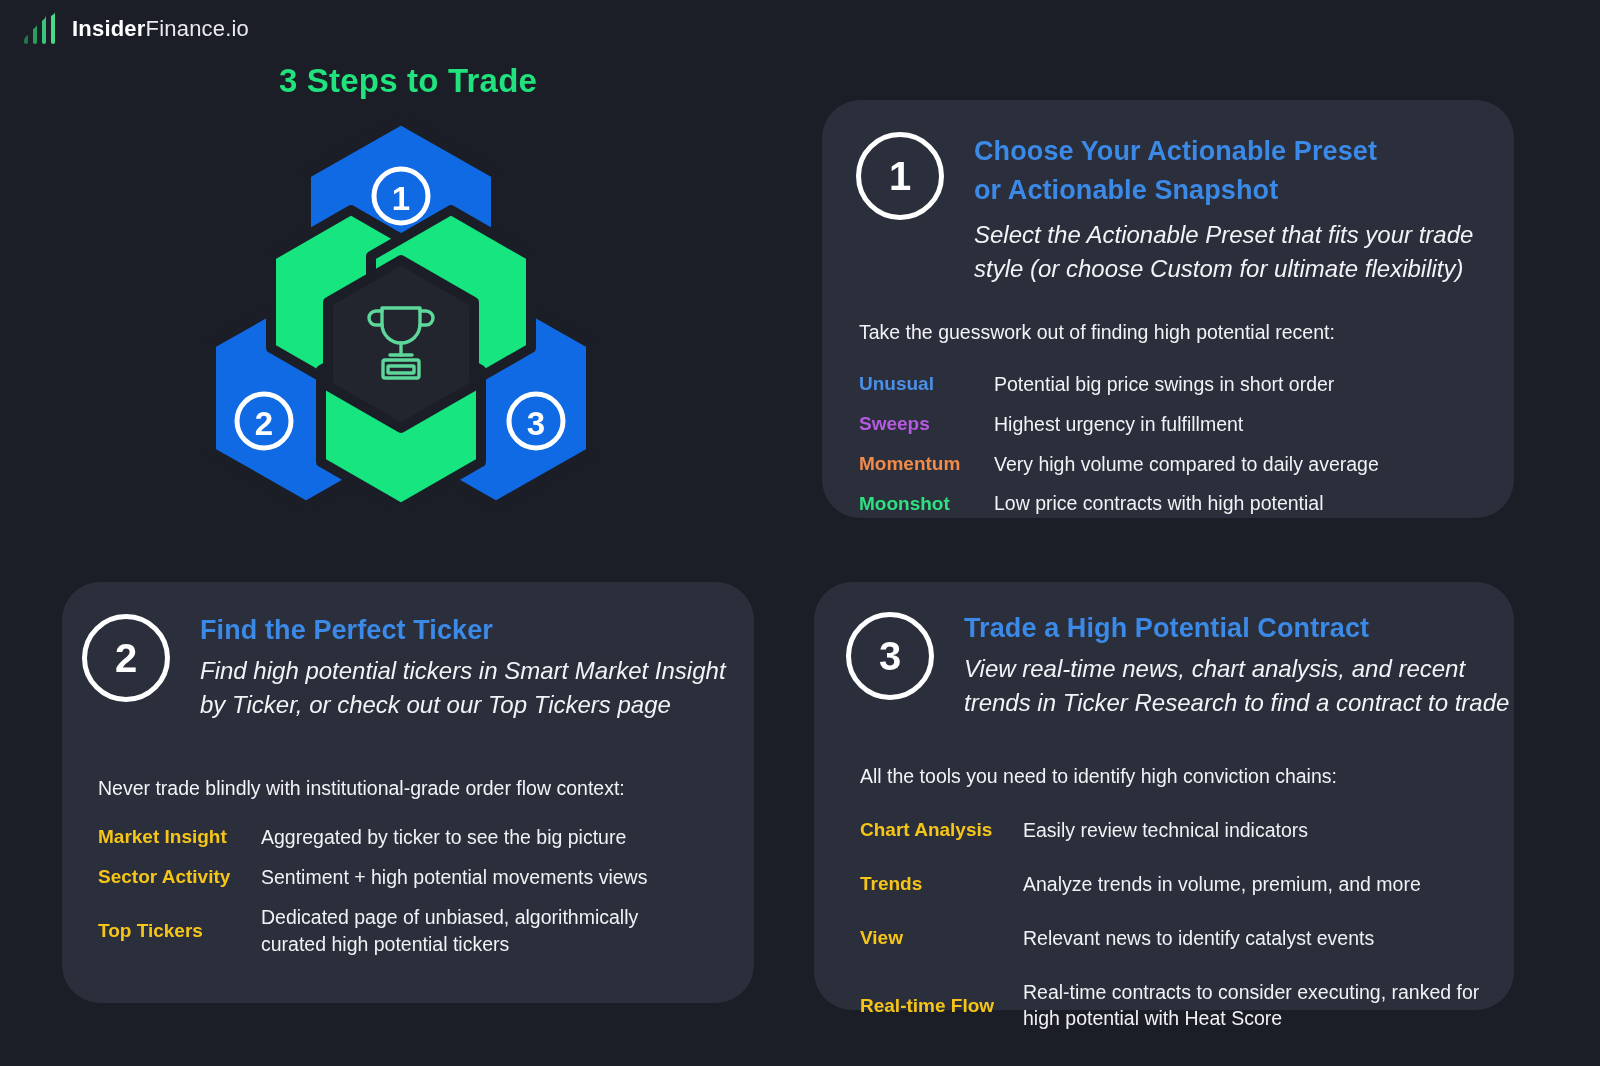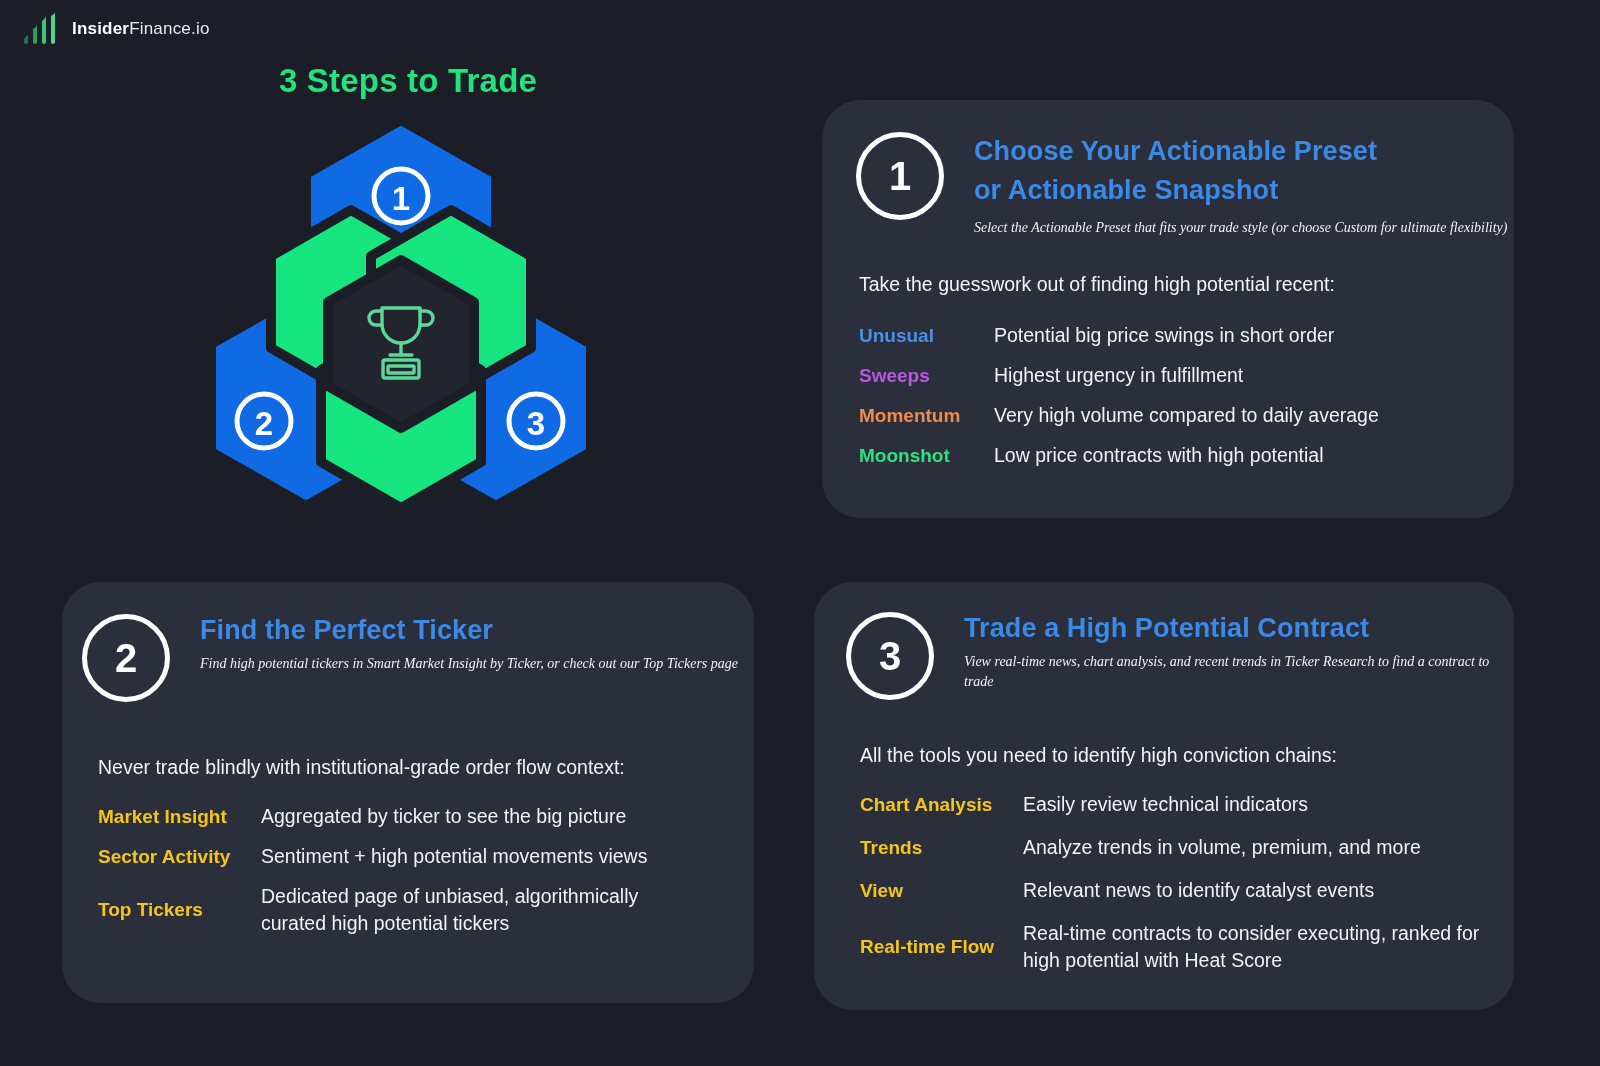--- a/index.html
+++ b/index.html
@@ -20,21 +20,21 @@
   .logo {
     position: absolute;
     left: 22px;
     top: 12px;
     display: flex;
     align-items: center;
     gap: 10px;
   }
   .logo-mark { width: 40px; height: 34px; display: block; }
   .logo-text {
-    font-size: 17px;
+    font-size: 22px;
     letter-spacing: .2px;
     white-space: nowrap;
   }
   .logo-text .b { font-weight: bold; color: #ffffff; }
   .logo-text .l { font-weight: normal; color: #e9eaee; }
 
   
   .headline {
     position: absolute;
     left: 8px;
@@ -88,26 +88,25 @@
   }
   .head-text { padding-left: 30px; }
   .card-title {
     font-size: 27px;
     font-weight: bold;
     color: #3b8ae8;
     line-height: 1.45;
     letter-spacing: .1px;
   }
   .card-sub {
-    font-size: 14px;
+    font-size: 24px;
     font-style: italic;
     color: #f2f3f6;
     line-height: 1.42;
     margin-top: 8px;
-    font-family: Liberation Serif, serif;
   }
   .card-lead {
     font-size: 19.5px;
     color: #f2f3f6;
     line-height: 1.4;
   }
 
   .rows { display: block; }
   .row {
     display: flex;
@@ -142,21 +141,21 @@
   #card2 .row-label { width: 163px; }
   #card2 .row.tall { align-items: center; margin-bottom: 6px; }
 
   
   #card3 .card-head { padding: 30px 0 0 32px; }
   #card3 .head-text { width: 560px; }
   #card3 .card-title { line-height: 1.2; }
   #card3 .card-lead { margin: 42px 0 0 46px; }
   #card3 .rows { margin: 22px 0 0 46px; }
   #card3 .row-label { width: 163px; }
-  #card3 .row { margin-bottom: 16px; }
+  #card3 .row { margin-bottom: 16px; margin-top: 27px; }
 </style>
 </head>
 <body>
 
 <div class="logo">
   <svg class="logo-mark" viewBox="0 0 40 34">
     <path d="M2 30 C2 26 3.5 24 6 23 L6 30 C6 31.2 5.2 32 4 32 C2.8 32 2 31.2 2 30 Z" fill="#1d7a49"></path>
     <path d="M11 30 L11 17 C13.5 15.6 15 14 15 12 L15 30 C15 31.2 14.2 32 13 32 C11.8 32 11 31.2 11 30 Z" fill="#2a9e5e"></path>
     <path d="M20 30 L20 9 C22.5 7.2 24 5.2 24 3 L24 30 C24 31.2 23.2 32 22 32 C20.8 32 20 31.2 20 30 Z" fill="#3cc47a"></path>
     <path d="M29 30 L29 4 C31.5 2.6 33 1.4 33 0 L33 30 C33 31.2 32.2 32 31 32 C29.8 32 29 31.2 29 30 Z" fill="#49d98b"></path>

